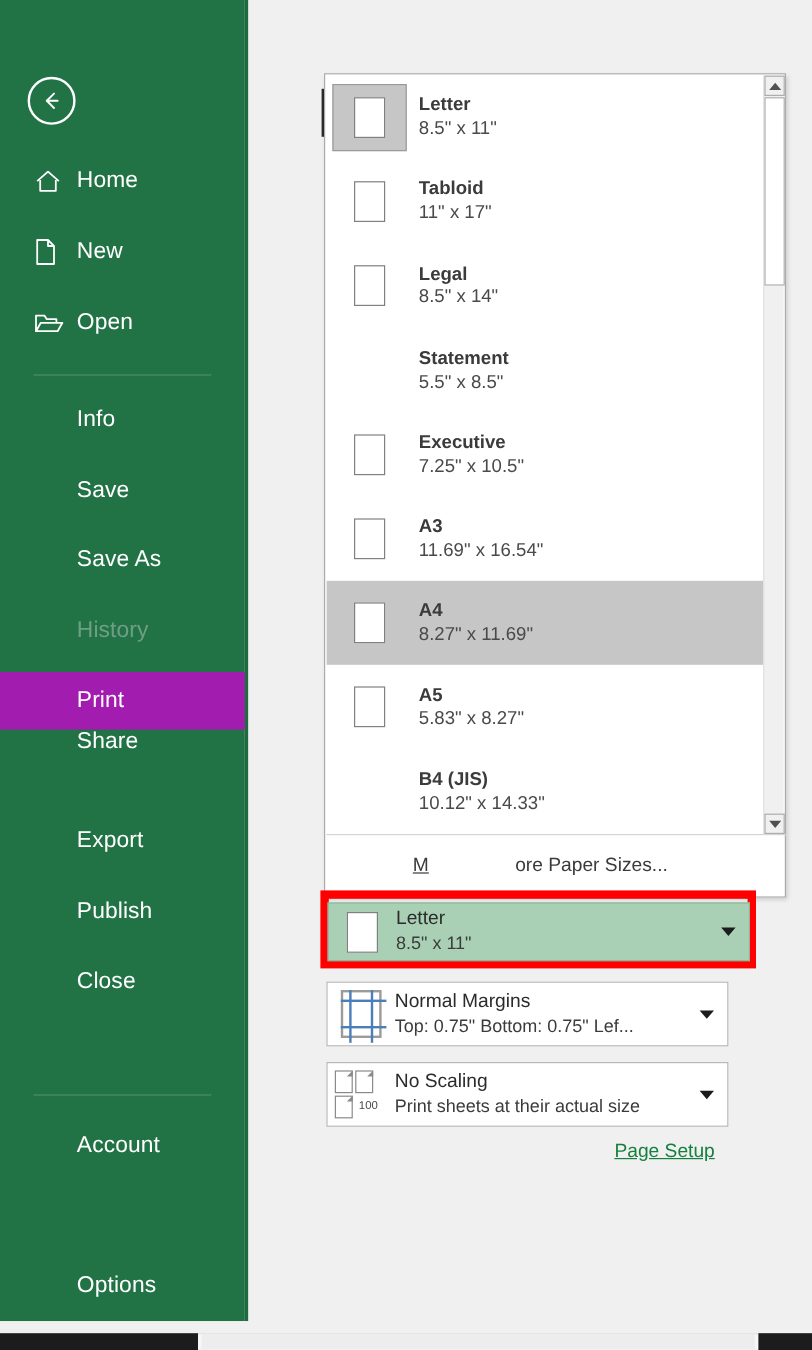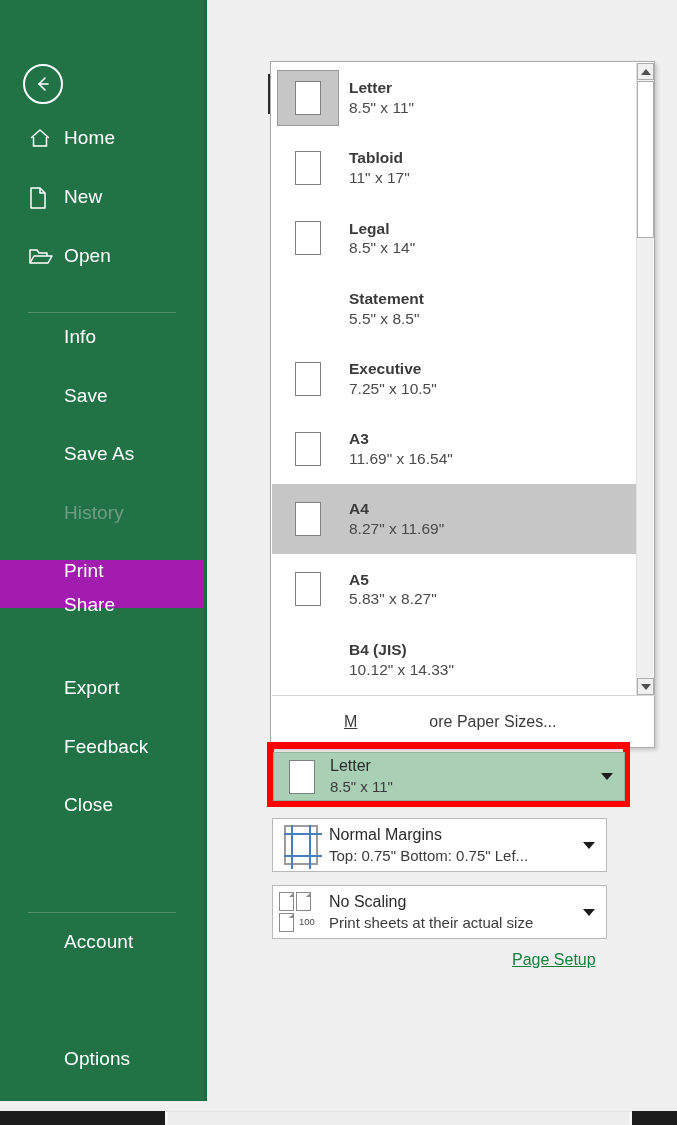--- a/index.html
+++ b/index.html
@@ -24,21 +24,21 @@
   .back-btn {
     position: absolute; left: 23px; top: 64px; width: 40px; height: 40px;
     border: 2px solid #ffffff; border-radius: 50%;
     display: flex; align-items: center; justify-content: center;
     cursor: pointer;
   }
   .back-btn svg { display: block; }
 
   .nav-item {
     position: absolute; left: 0; width: 204px; height: 48px;
-    display: flex; align-items: flex-start;
+    display: flex; align-items: center;
     color: #ffffff; font-size: 19px; cursor: pointer;
   }
   .nav-item .nav-ico {
     width: 30px; margin-left: 28px; display: flex;
     align-items: center; justify-content: flex-start;
   }
   .nav-item .nav-lbl { margin-left: 6px; letter-spacing: .1px; }
   .nav-item.noicon .nav-lbl { margin-left: 64px; }
   .nav-item.disabled { color: #6f9e83; }
   .nav-item.active { background: #a21caf; }
@@ -252,21 +252,21 @@
   <div class="nav-item noicon active" style="top:560px">
     <span class="nav-lbl">Print</span>
   </div>
   <div class="nav-item noicon" style="top:594px">
     <span class="nav-lbl">Share</span>
   </div>
   <div class="nav-item noicon" style="top:677px">
     <span class="nav-lbl">Export</span>
   </div>
   <div class="nav-item noicon" style="top:736px">
-    <span class="nav-lbl">Feedback</span>
+    <span class="nav-lbl">Publish</span>
   </div>
   <div class="nav-item noicon" style="top:794px">
     <span class="nav-lbl">Close</span>
   </div>
 
   <div class="rail-sep" style="top:912px"></div>
 
   <div class="nav-item noicon" style="top:931px">
     <span class="nav-lbl">Account</span>
   </div>

